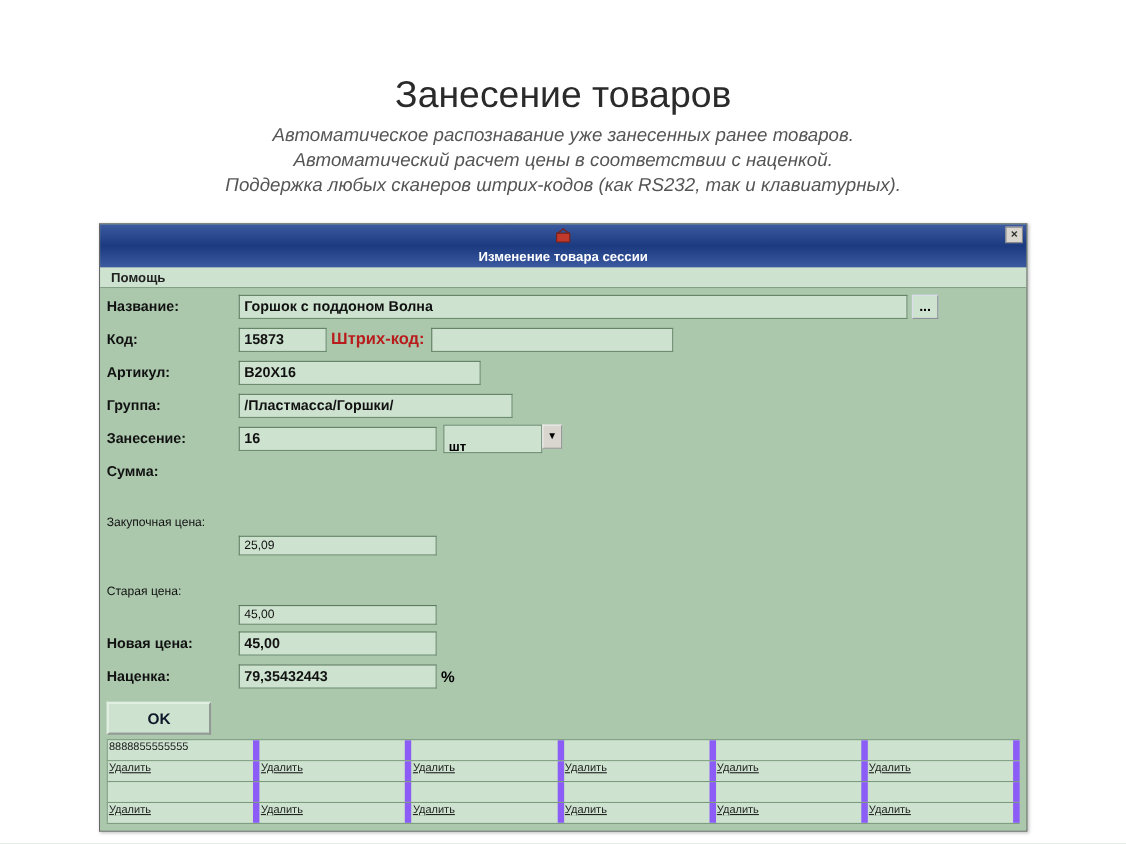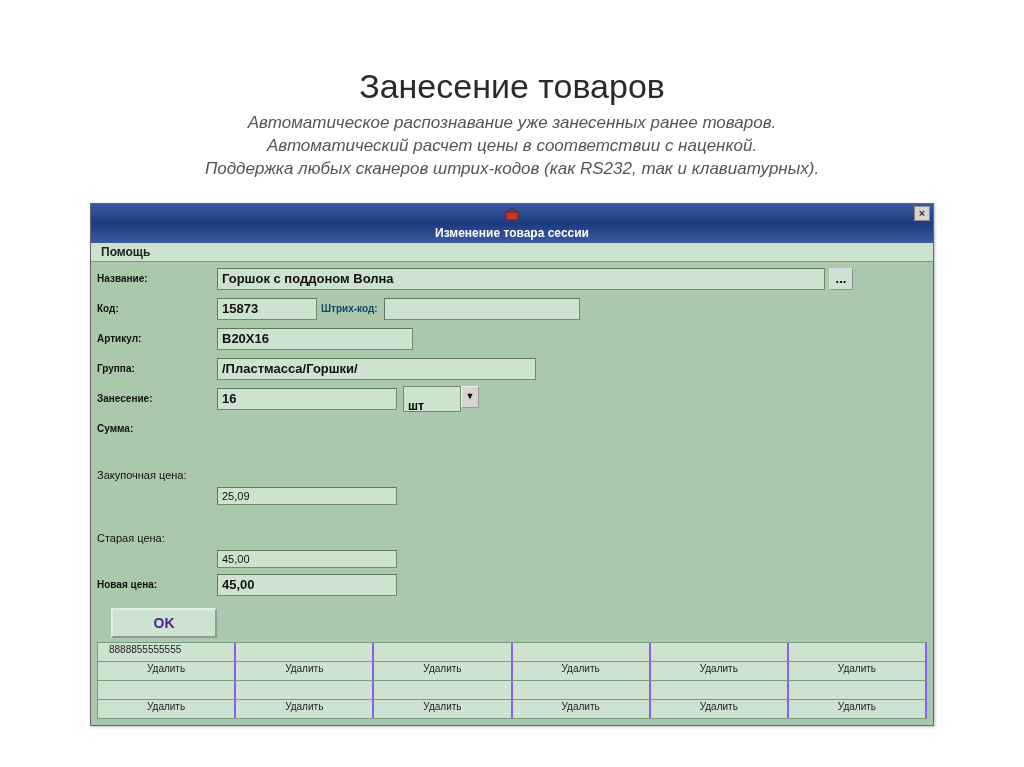--- a/index.html
+++ b/index.html
@@ -81,21 +81,21 @@
     background: #abc8ad;
     padding: 4px 6px 6px;
   }
   .row {
     display: flex;
     align-items: center;
     margin-bottom: 4px;
     min-height: 26px;
   }
   .lbl {
-    font-size: 10px;
+    font-size: 13px;
     font-weight: bold;
     color: #111;
     width: 120px;
     flex-shrink: 0;
   }
   .lbl.small {
     font-size: 11px;
     font-weight: normal;
   }
   .fld {
@@ -105,94 +105,94 @@
     border-left-color: #5a7a5d;
     height: 22px;
     font-size: 13px;
     font-weight: bold;
     color: #111;
     padding: 2px 4px;
     font-family: Arial, sans-serif;
   }
   .fld.small { font-size: 11px; font-weight: normal; height: 18px; margin-top: 41px; }
   .fld-long { width: 608px; }
-  .fld-100 { width: 100px; }
+  .fld-100 { width: 80px; }
   .fld-180 { width: 180px; }
-  .fld-220 { width: 196px; }
-  .fld-280 { width: 319px; }
+  .fld-220 { width: 220px; }
+  .fld-280 { width: 249px; }
   .inline-lbl {
-    font-size: 10px;
-    font-weight: bold;
-    color: #0c4a6e;
+    font-size: 15px;
+    font-weight: bold;
+    color: #b91c1c;
     margin: 0 6px 0 4px;
   }
   .dots-btn {
     width: 24px; height: 22px;
     background: #cde2cf;
     border: 1px outset #dde;
     font-weight: bold;
     font-size: 13px;
     margin-left: 4px;
     cursor: pointer;
   }
   .combo {
     display: inline-flex;
     margin-left: 6px;
   }
   .combo-fld {
     background: #cde2cf;
     border: 1px solid #6d8c70;
     height: 22px;
-    width: 58px;
+    width: 90px;
     font-size: 12px;
     font-weight: bold;
     padding: 12px 4px;
   }
   .combo-btn {
     width: 18px; height: 22px;
     background: #d9d6cf;
     border: 1px outset #eee;
     font-size: 9px;
     cursor: pointer;
     line-height: 1;
   }
   .ok-btn {
-    width: 106px; height: 30px;
+    width: 95px; height: 30px;
     background: #cde2cf;
     border: 2px outset #e0efe2;
     font-size: 14px;
     font-weight: bold;
-    color: #4c1d95;
+    color: #0f172a;
     cursor: pointer;
     margin-top: 6px;
-    margin-left: 14px;
   }
   .grid-area {
     margin-top: 4px;
   }
   .grid-row {
     display: flex;
     border-top: 1px solid #7a9a7c;
   }
   .grid-row:last-child { border-bottom: 1px solid #7a9a7c; }
   .gcell {
-    border-right: 2px solid #8b5cf6;
+    border-right: 6px solid #8b5cf6;
     height: 18px;
     background: #cde2cf;
     font-size: 10px;
     color: #222;
-    padding: 1px 11px;
+    padding: 1px 1px;
     flex: 1;
     overflow: hidden;
   }
   .gcell:first-child { border-left: 1px solid #7a9a7c; }
   .gcell.action {
-    text-align: center;
-    cursor: pointer;
-    background: #cde2cf;
+    text-align: left;
+    cursor: pointer;
+    background: #cde2cf;
+    text-decoration: underline;
   }
   .unit { margin-left: 4px; font-weight: bold; font-size: 14px; }
 </style>
 </head>
 <body>
 
 <div class="slide-header">
   <div class="slide-title">Занесение товаров</div>
   <div class="slide-sub">Автоматическое распознавание уже занесенных ранее товаров.</div>
   <div class="slide-sub">Автоматический расчет цены в соответствии с наценкой.</div>
@@ -261,20 +261,25 @@
     <div class="row" style="min-height:20px">
       <div class="lbl small">Старая цена:</div>
       <input class="fld small fld-180" value="45,00" style="">
     </div>
 
     <div class="row">
       <div class="lbl">Новая цена:</div>
       <input class="fld fld-180" value="45,00" style="">
     </div>
 
+    <div class="row">
+      <div class="lbl">Наценка:</div>
+      <input class="fld fld-180" value="79,35432443" style="">
+      <span class="unit">%</span>
+    </div>
 
     <button class="ok-btn">OK</button>
 
     <div class="grid-area">
       <div class="grid-row">
         <div class="gcell">8888855555555</div>
         <div class="gcell"></div>
         <div class="gcell"></div>
         <div class="gcell"></div>
         <div class="gcell"></div>

